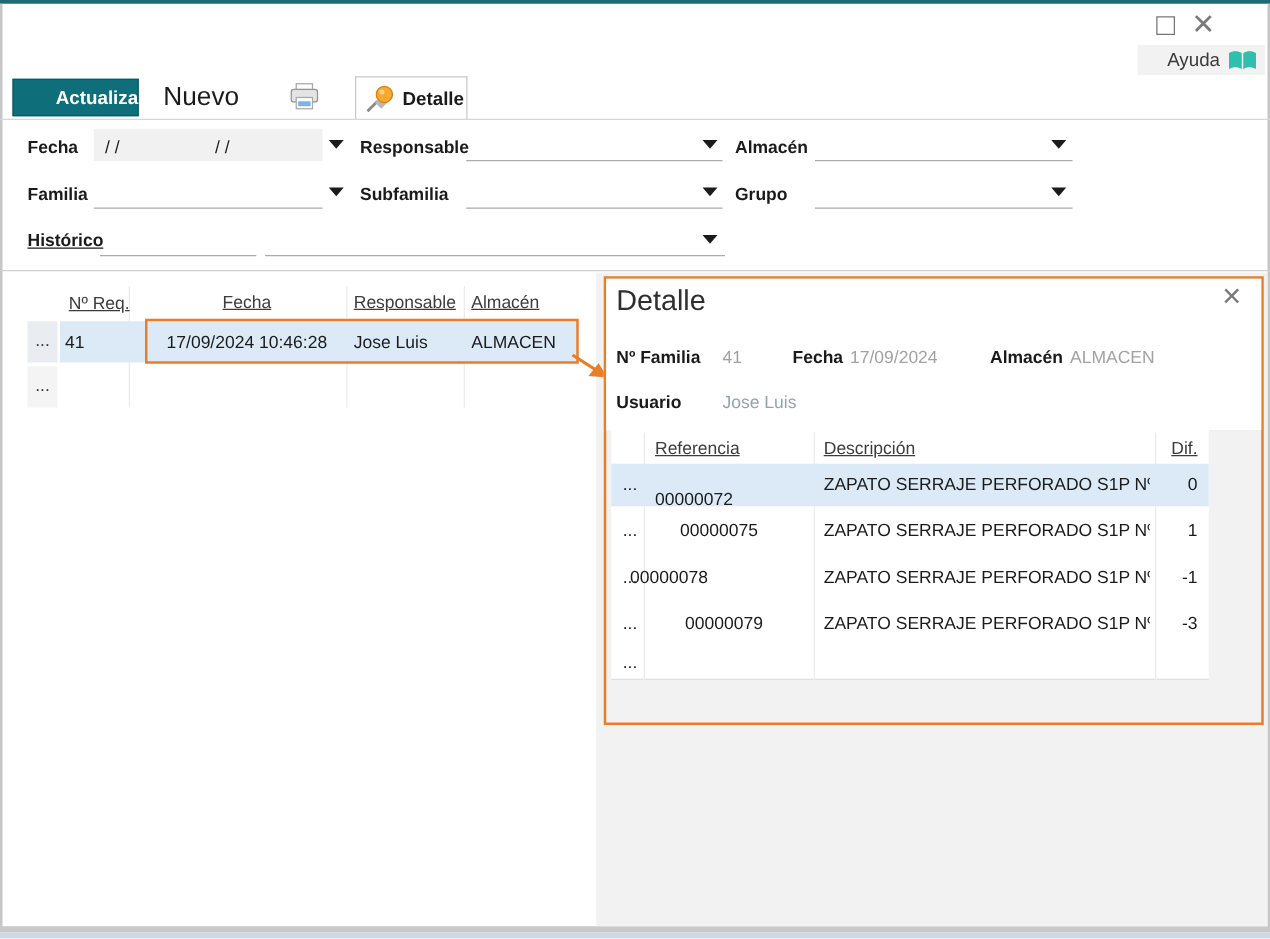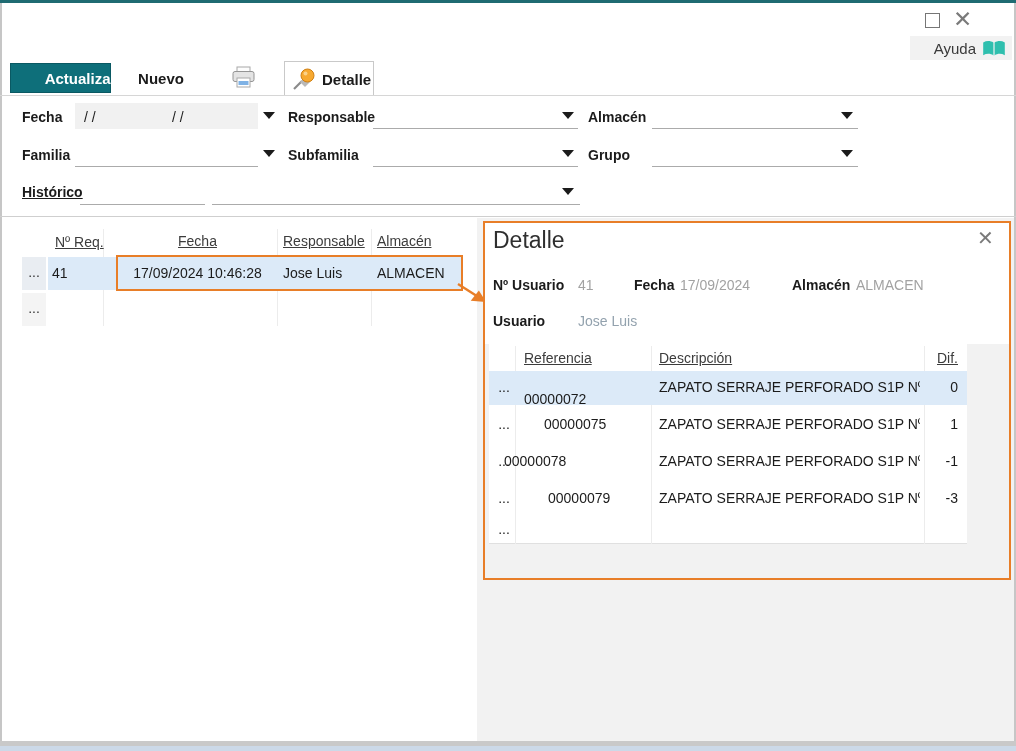--- a/index.html
+++ b/index.html
@@ -13,21 +13,21 @@
   .lbl{font-weight:700;font-size:14px;color:#1b1b1b;white-space:nowrap;}
   .hdr{font-size:14px;color:#3c3c3c;text-decoration:underline;white-space:nowrap;}
   .muted{color:#a2a2a2;}
   .fieldline{border-bottom:1px solid #ababab;}
   .ddl{width:0;height:0;border-left:6px solid transparent;border-right:6px solid transparent;border-top:7px solid #1b1b1b;}
   .gutter{background:#f4f4f4;color:#333;text-align:center;}
   .cell{white-space:nowrap;overflow:hidden;}
   .vline{width:1px;background:#ececec;}
   .btn-teal{background:#0e6f7a;border:1px solid #0a5963;color:#ffffff;font-weight:700;
     display:flex;align-items:center;justify-content:center;font-size:15px;}
-  .btn-flat{display:flex;align-items:center;justify-content:center;font-size:15px;font-weight:700;color:#1b1b1b;background:transparent;border:none;}
+  .btn-flat{display:flex;align-items:center;justify-content:center;font-size:21px;font-weight:400;color:#1b1b1b;background:transparent;border:none;}
   .tab{background:#ffffff;border:1px solid #c9c9c9;border-bottom:none;display:flex;align-items:center;gap:7px;padding-left:7px;font-size:15px;font-weight:700;}
   .close-x{color:#7a7a7a;font-size:20px;line-height:20px;font-weight:400;}
 </style>
 </head>
 <body>
 
 <div class="stage">
 
   <div class="abs" style="left:0;top:0;width:1016px;height:3px;background:#1f6b72;"></div>
   <div class="abs" style="left:0;top:3px;width:2px;height:739px;background:#c6c6c6;"></div>
@@ -135,21 +135,21 @@
   </div>
 
   <div class="abs" style="left:483px;top:221px;width:528px;height:359px;border:2px solid #e87e28;background:#f2f2f2;"></div>
   <div class="abs" style="left:485px;top:223px;width:524px;height:121px;background:#ffffff;"></div>
   <div class="abs" style="left:489px;top:344px;width:478px;height:200px;background:#ffffff;"></div>
   <div class="abs" style="left:489px;top:543px;width:478px;height:1px;background:#e0e0e0;"></div>
 
   <div class="abs" style="left:493px;top:227px;font-size:23px;color:#2f2f2f;">Detalle</div>
   <div class="abs close-x" style="left:977px;top:228px;">✕</div>
 
-  <div class="abs lbl" style="left:493px;top:277px;">Nº Usuario</div>
+  <div class="abs lbl" style="left:493px;top:277px;">Nº Familia</div>
   <div class="abs muted" style="left:578px;top:277px;">41</div>
   <div class="abs lbl" style="left:634px;top:277px;">Fecha</div>
   <div class="abs muted" style="left:680px;top:277px;">17/09/2024</div>
   <div class="abs lbl" style="left:792px;top:277px;">Almacén</div>
   <div class="abs muted" style="left:856px;top:277px;">ALMACEN</div>
   <div class="abs lbl" style="left:493px;top:313px;">Usuario</div>
   <div class="abs" style="left:578px;top:313px;color:#93a2ae;">Jose Luis</div>
 
   <div class="abs vline" style="left:515px;top:346px;height:198px;"></div>
   <div class="abs vline" style="left:651px;top:346px;height:198px;"></div>

